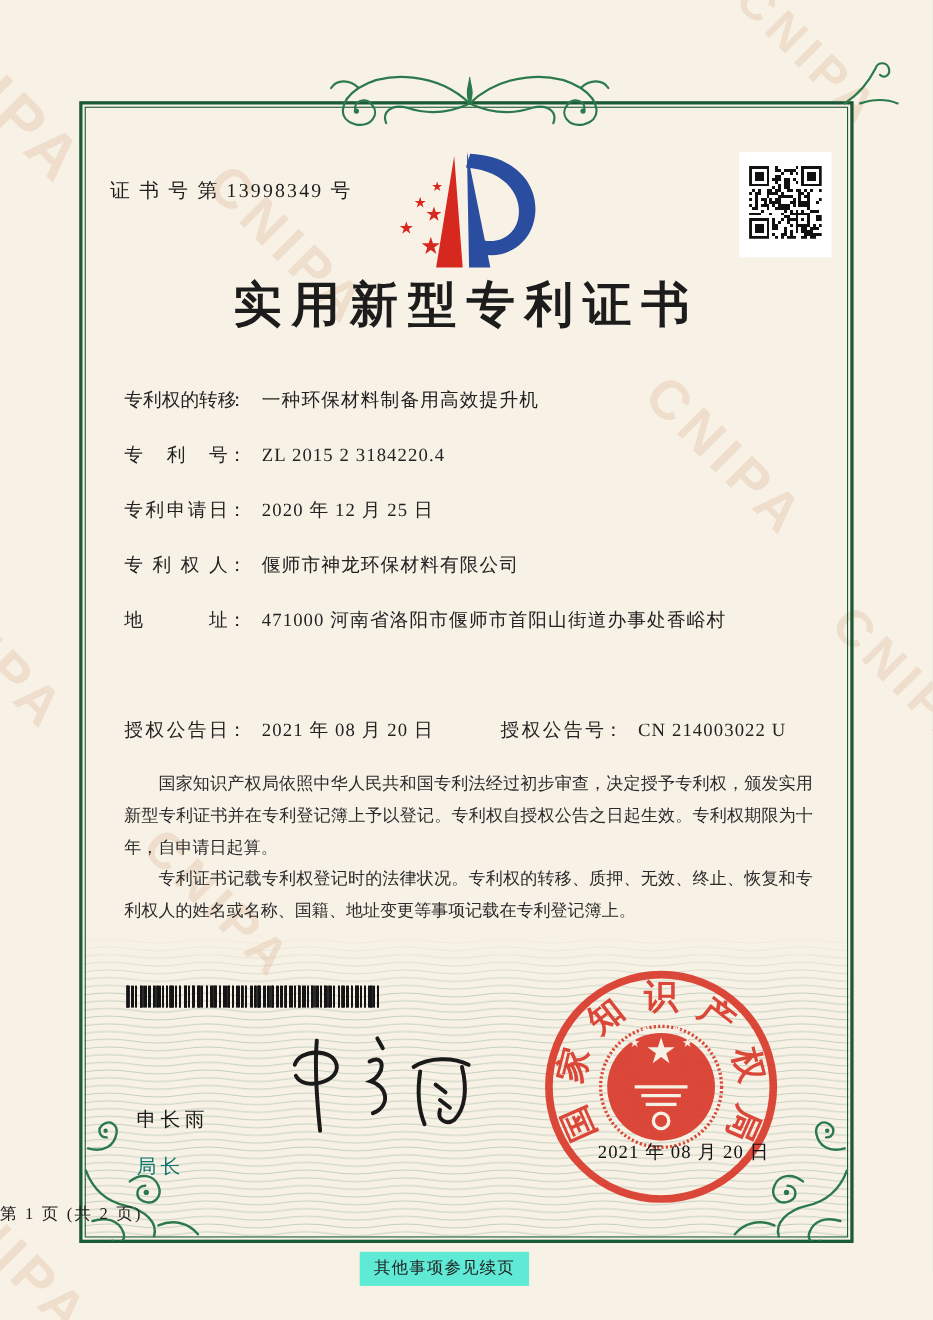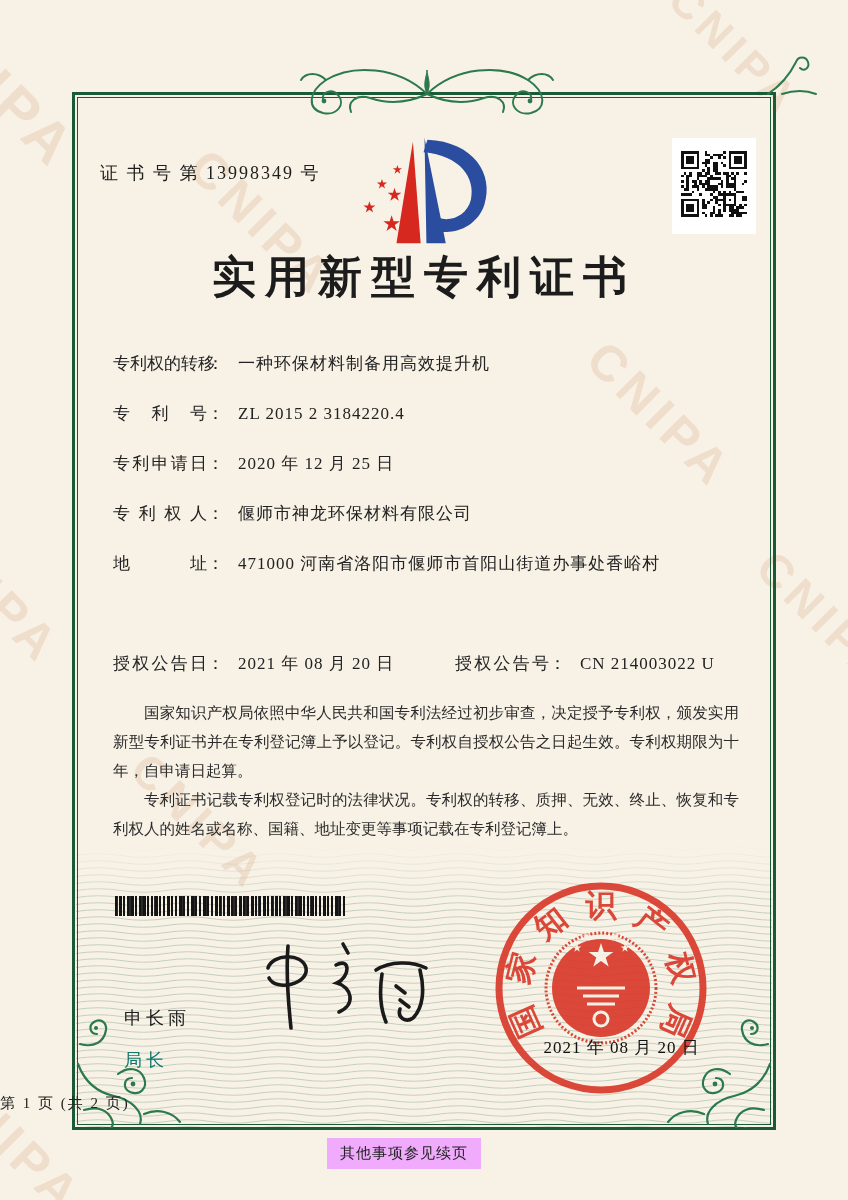--- a/index.html
+++ b/index.html
@@ -67,21 +67,21 @@
   
   .seal { position:absolute; left:489px; top:876px; z-index:5; opacity:0.92; }
   .sealChar { font-size:31px; font-weight:bold; fill:#d93a2b;
     font-family:"Liberation Serif","DejaVu Serif",serif; }
   .seal-date { position:absolute; left:524px; top:1036px; width:195px; z-index:6;
     text-align:center; font-size:17px; letter-spacing:1px; color:#111; }
   
   .page-info { position:absolute; left:0; top:1094px; width:848px; z-index:4;
     text-align:left; font-size:15px; letter-spacing:2px; color:#222; }
   .cont-note { position:absolute; left:327px; top:1138px; width:154px; height:31px;
-    background:#f0abfc; z-index:4; text-align:center; line-height:31px;
+    background:#5eead4; z-index:4; text-align:center; line-height:31px;
     font-size:15px; letter-spacing:1px; color:#222; }
 </style>
 </head>
 <body>
 
 <div class="page">
 
   <div class="wave-region">
     <svg width="696" height="282">
       <defs>

